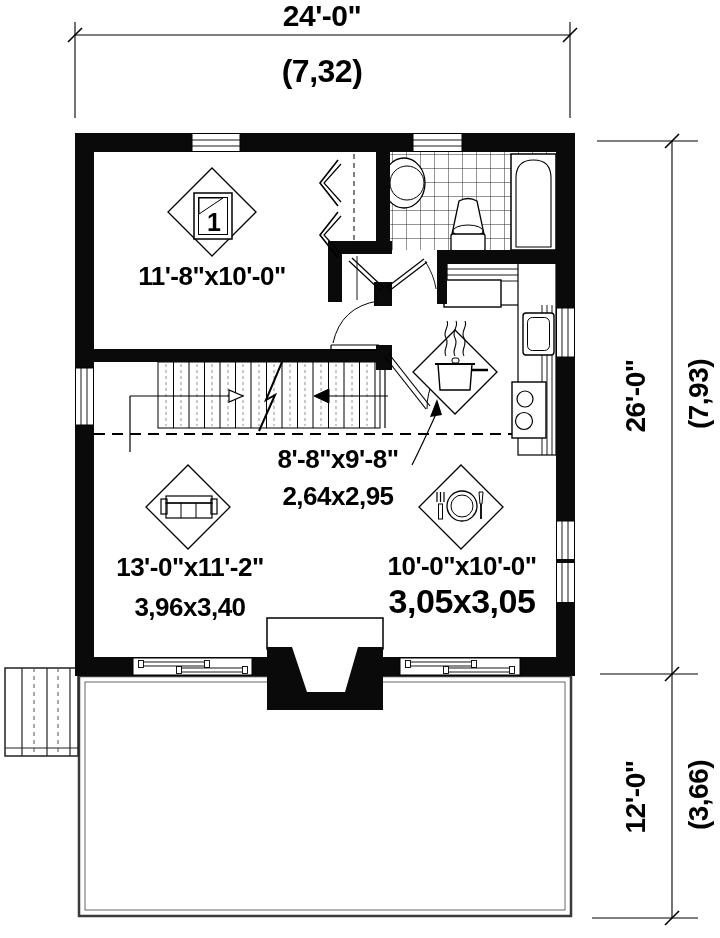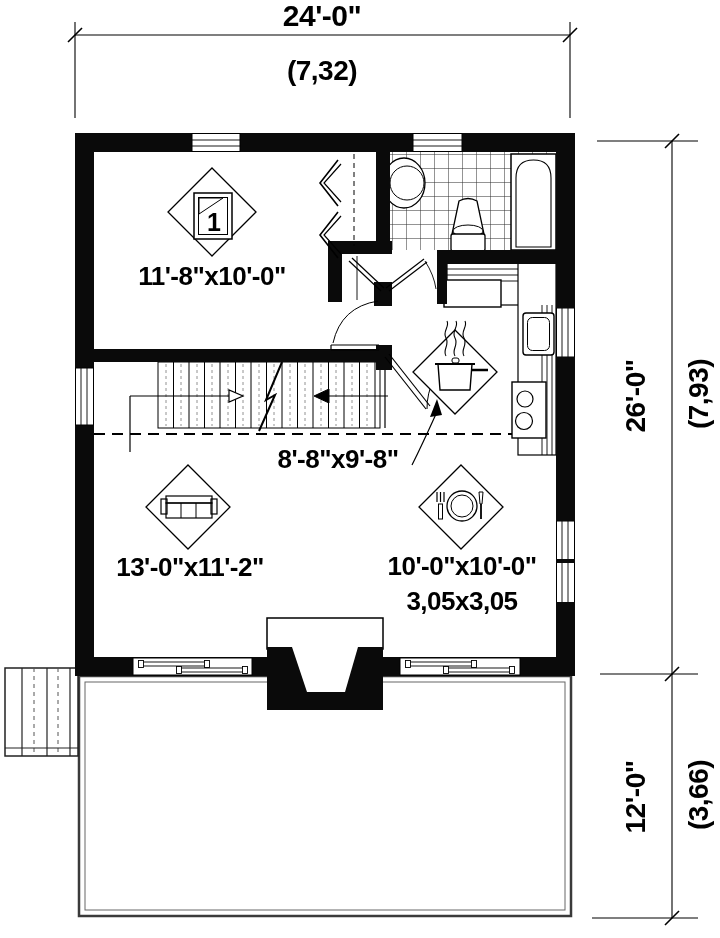--- a/index.html
+++ b/index.html
@@ -295,29 +295,31 @@
     <line x1="597" y1="141" x2="698" y2="141"></line>
     <line x1="600" y1="674" x2="698" y2="674"></line>
     <line x1="592" y1="918" x2="698" y2="918"></line>
     <line x1="665" y1="148" x2="679" y2="134" stroke-width="1.6"></line>
     <line x1="665" y1="681" x2="679" y2="667" stroke-width="1.6"></line>
     <line x1="665" y1="925" x2="679" y2="911" stroke-width="1.6"></line>
   </g>
 </svg>
 
 <div class="lbl" style="left:322px;top:16px;font-size:30px">24'-0"</div>
-<div class="lbl" style="left:322px;top:71px;font-size:28px">(7,32)</div>
+<div class="lbl" style="left:322px;top:71px;font-size:32px">(7,32)</div>
 
 <div class="lbl rot" style="left:636px;top:396px;font-size:28px">26'-0"</div>
 <div class="lbl rot" style="left:699px;top:394px;font-size:28px">(7,93)</div>
 <div class="lbl rot" style="left:636px;top:797px;font-size:28px">12'-0"</div>
 <div class="lbl rot" style="left:699px;top:795px;font-size:28px">(3,66)</div>
 
 <div class="lbl" style="left:212px;top:276px;font-size:26px">11'-8"x10'-0"</div>
 
 <div class="lbl" style="left:338px;top:459px;font-size:26px">8'-8"x9'-8"</div>
+<div class="lbl" style="left:338px;top:496px;font-size:26px">2,64x2,95</div>
 
 <div class="lbl" style="left:190px;top:567px;font-size:26px">13'-0"x11'-2"</div>
+<div class="lbl" style="left:190px;top:607px;font-size:26px">3,96x3,40</div>
 
 <div class="lbl" style="left:462px;top:566px;font-size:26px">10'-0"x10'-0"</div>
-<div class="lbl" style="left:462px;top:601px;font-size:26px">3,05x3,05</div>
+<div class="lbl" style="left:462px;top:601px;font-size:34px">3,05x3,05</div>
 
 </div>
 
 </body></html>

